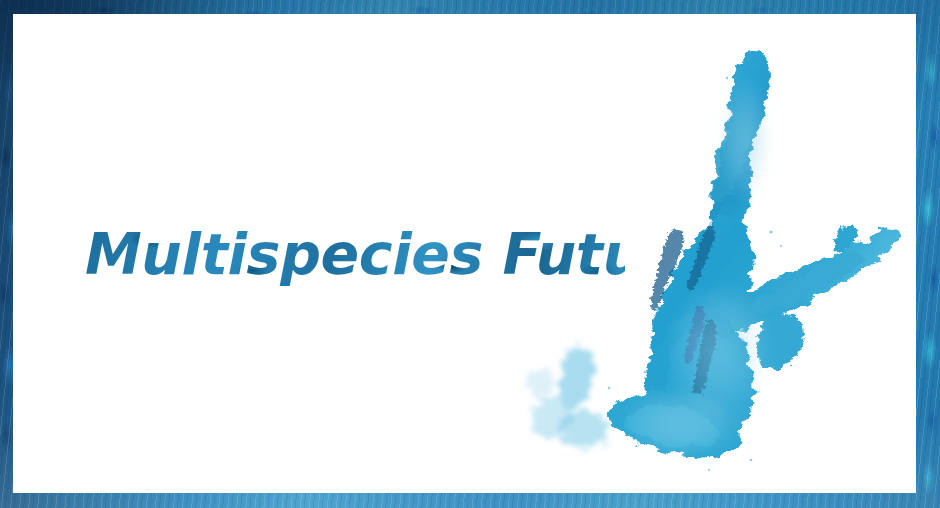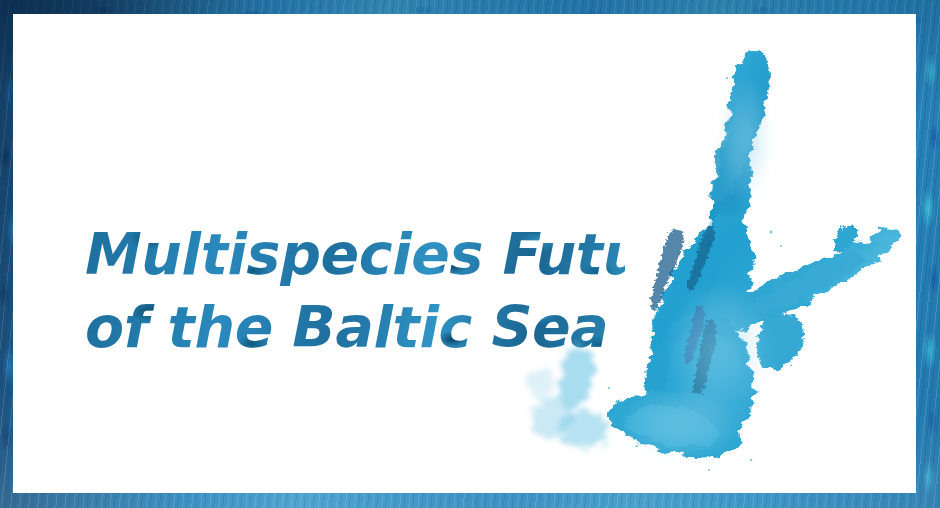--- a/index.html
+++ b/index.html
@@ -144,21 +144,20 @@
   <div class="frame-base"></div>
   <div class="frame-tex-a"></div>
   <div class="frame-tex-b"></div>
   <div class="frame-ripple"></div>
   <div class="frame-shade"></div>
 
   <div class="card">
 
     <div class="title-block">
       <span class="title-line">Multispecies Futures</span>
-      <span class="title-line">of the Baltic Sea</span>
     </div>
 
     <div class="map">
       <svg viewBox="0 0 403 470" xmlns="http://www.w3.org/2000/svg">
         <defs>
 
           <filter id="inkEdge" x="-25%" y="-25%" width="150%" height="150%">
             <feTurbulence type="fractalNoise" baseFrequency="0.055 0.10" numOctaves="4" seed="11" result="nz"></feTurbulence>
             <feDisplacementMap in="SourceGraphic" in2="nz" scale="15" xChannelSelector="R" yChannelSelector="G"></feDisplacementMap>
           </filter>

